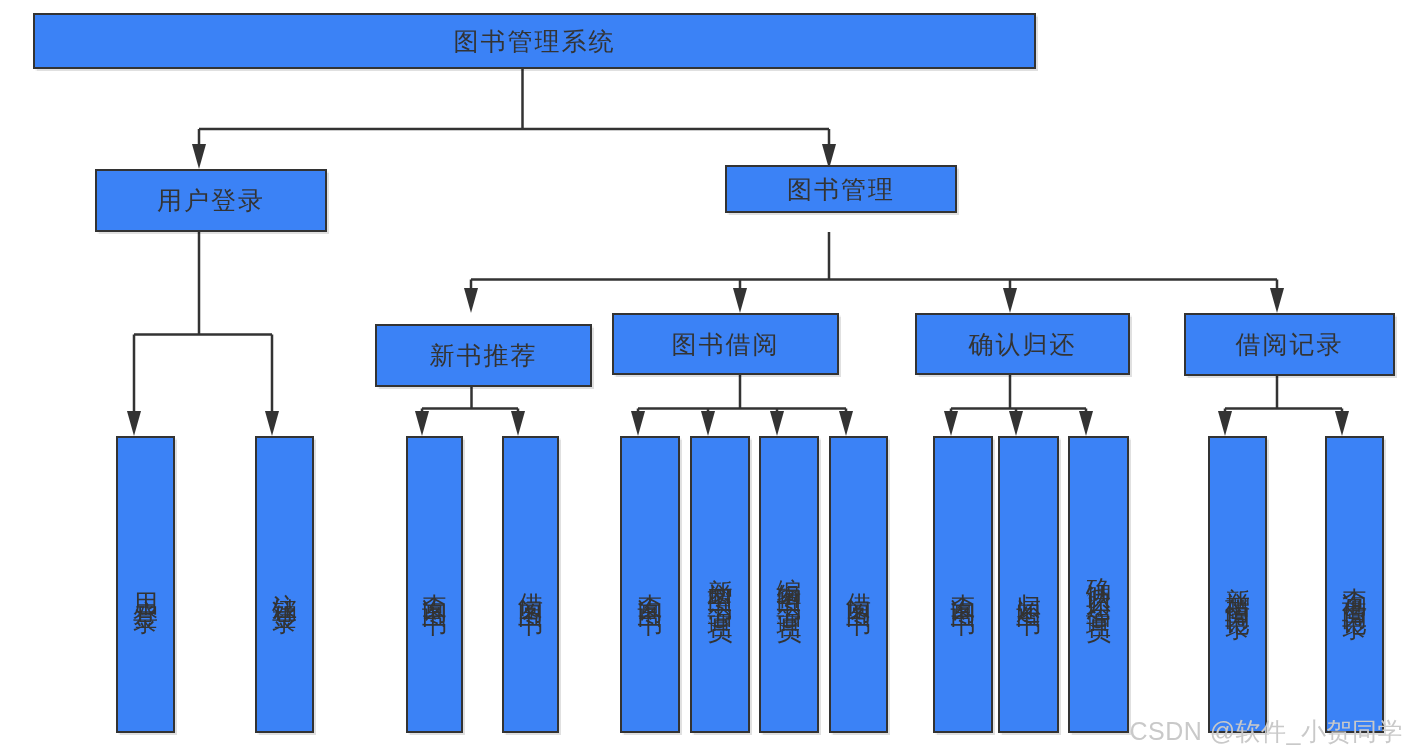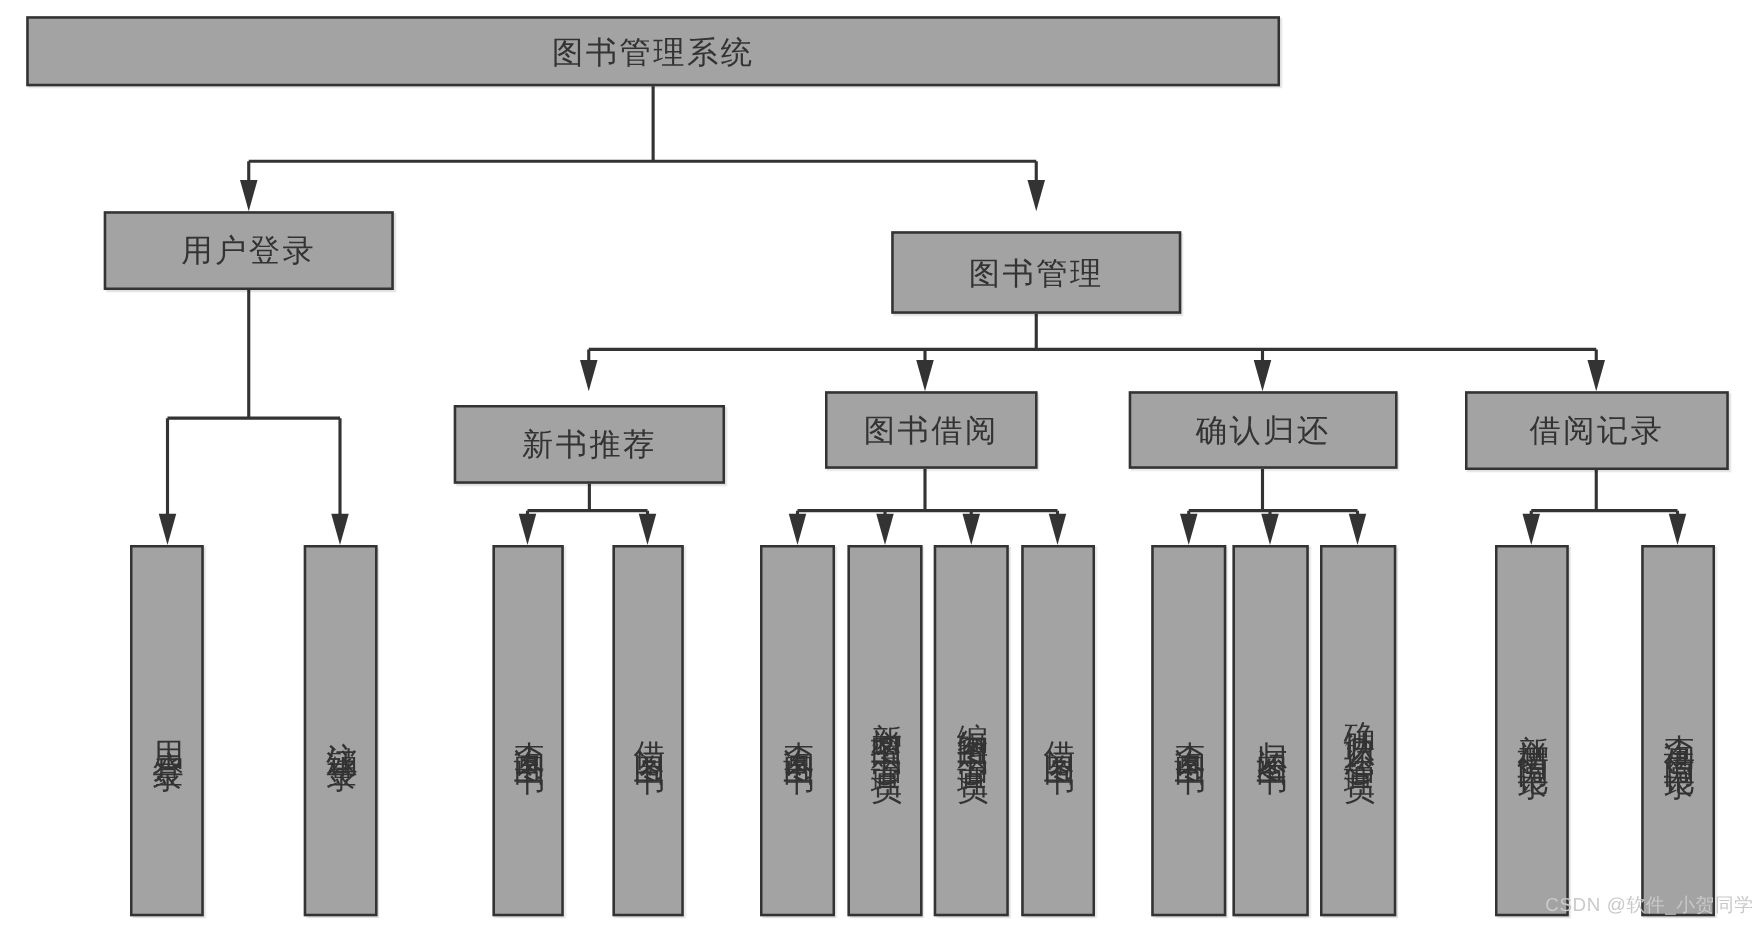--- a/index.html
+++ b/index.html
@@ -8,39 +8,40 @@
     width:1405px;height:747px;
     background:#ffffff;
     font-family:"Liberation Sans","DejaVu Sans",sans-serif;
     overflow:hidden;
   }
   .connectors{position:absolute;left:0;top:0;}
   .node{
     position:absolute;
     box-sizing:border-box;
     border:2.5px solid #333333;
-    background:#a3a3a3;
+    background:#3b82f6;
     color:#333333;
     display:flex;
     align-items:center;
     justify-content:center;
     box-shadow:1.5px 1.5px 1px rgba(0,0,0,0.12);
+    margin-left:12px;
   }
   .h{font-size:25px;letter-spacing:2px;white-space:nowrap;}
   .v{
     writing-mode:vertical-rl;
     text-orientation:mixed;
     font-size:25px;
     letter-spacing:6px;
     line-height:1;
   }
   .watermark{
     position:absolute;
     top:715px;right:2px;
-    font-size:15px;
+    font-size:25px;
     letter-spacing:0.5px;
     color:#c9c9c9;
     white-space:nowrap;
   }
 </style>
 </head>
 <body>
 
 <div class="canvas">
 
@@ -73,24 +74,24 @@
       <polygon points="1009,411 1023,411 1016,436"></polygon>
       <polygon points="1079,411 1093,411 1086,436"></polygon>
       <polygon points="1218,411 1232,411 1225,436"></polygon>
       <polygon points="1335,411 1349,411 1342,436"></polygon>
     </g>
   </svg>
 
   <div class="node h" style="left:21px;top:13px;width:1003px;height:56px;">图书管理系统</div>
 
   <div class="node h" style="left:83px;top:169px;width:232px;height:63px;">用户登录</div>
-  <div class="node h" style="left:713px;top:185px;width:232px;height:66px;">图书管理</div>
+  <div class="node h" style="left:713px;top:165px;width:232px;height:48px;">图书管理</div>
 
   <div class="node h" style="left:363px;top:324px;width:217px;height:63px;">新书推荐</div>
-  <div class="node h" style="left:660px;top:313px;width:170px;height:62px;">图书借阅</div>
+  <div class="node h" style="left:600px;top:313px;width:227px;height:62px;">图书借阅</div>
   <div class="node h" style="left:903px;top:313px;width:215px;height:62px;">确认归还</div>
   <div class="node h" style="left:1172px;top:313px;width:211px;height:63px;">借阅记录</div>
 
   <div class="node v" style="left:104px;top:436px;width:59px;height:297px;">用户登录</div>
   <div class="node v" style="left:243px;top:436px;width:59px;height:297px;">注销登录</div>
 
   <div class="node v" style="left:394px;top:436px;width:57px;height:297px;">查询图书</div>
   <div class="node v" style="left:490px;top:436px;width:57px;height:297px;">借阅图书</div>
 
   <div class="node v" style="left:608px;top:436px;width:60px;height:297px;">查询图书</div>

